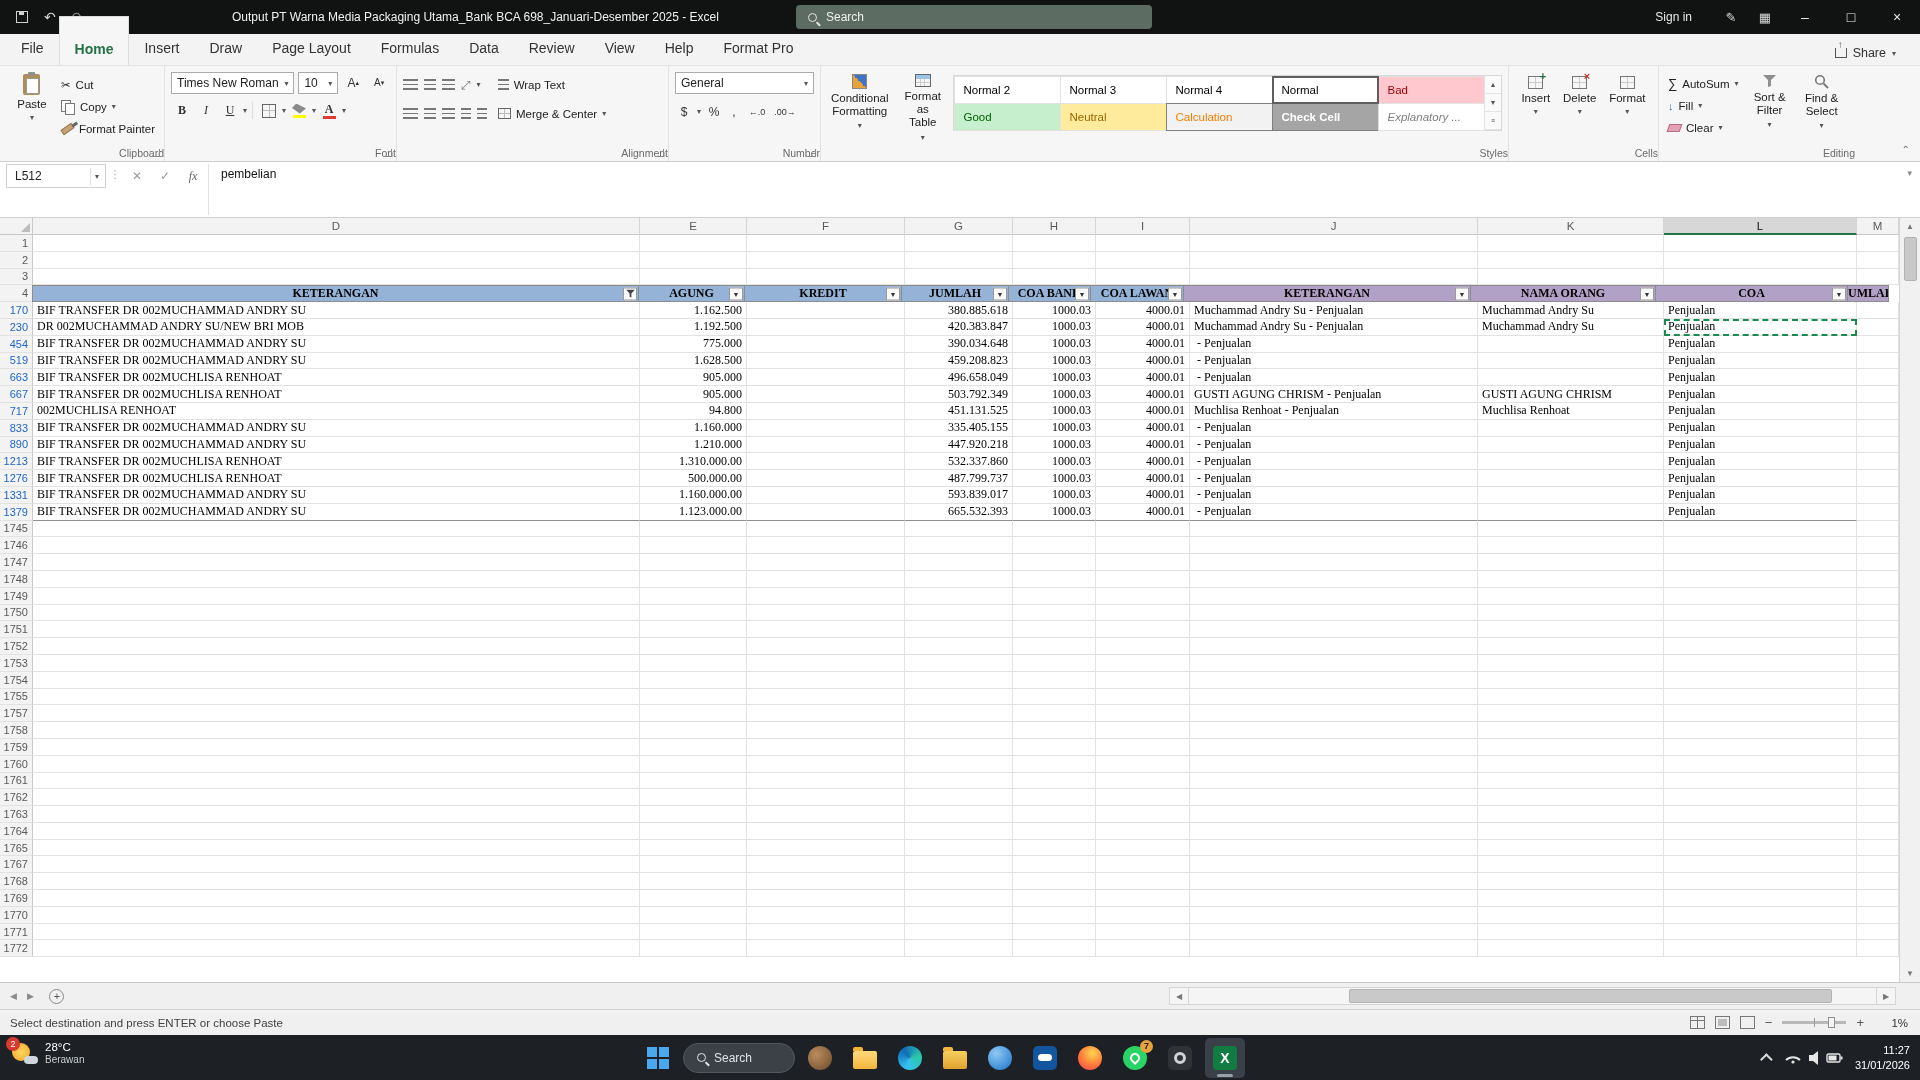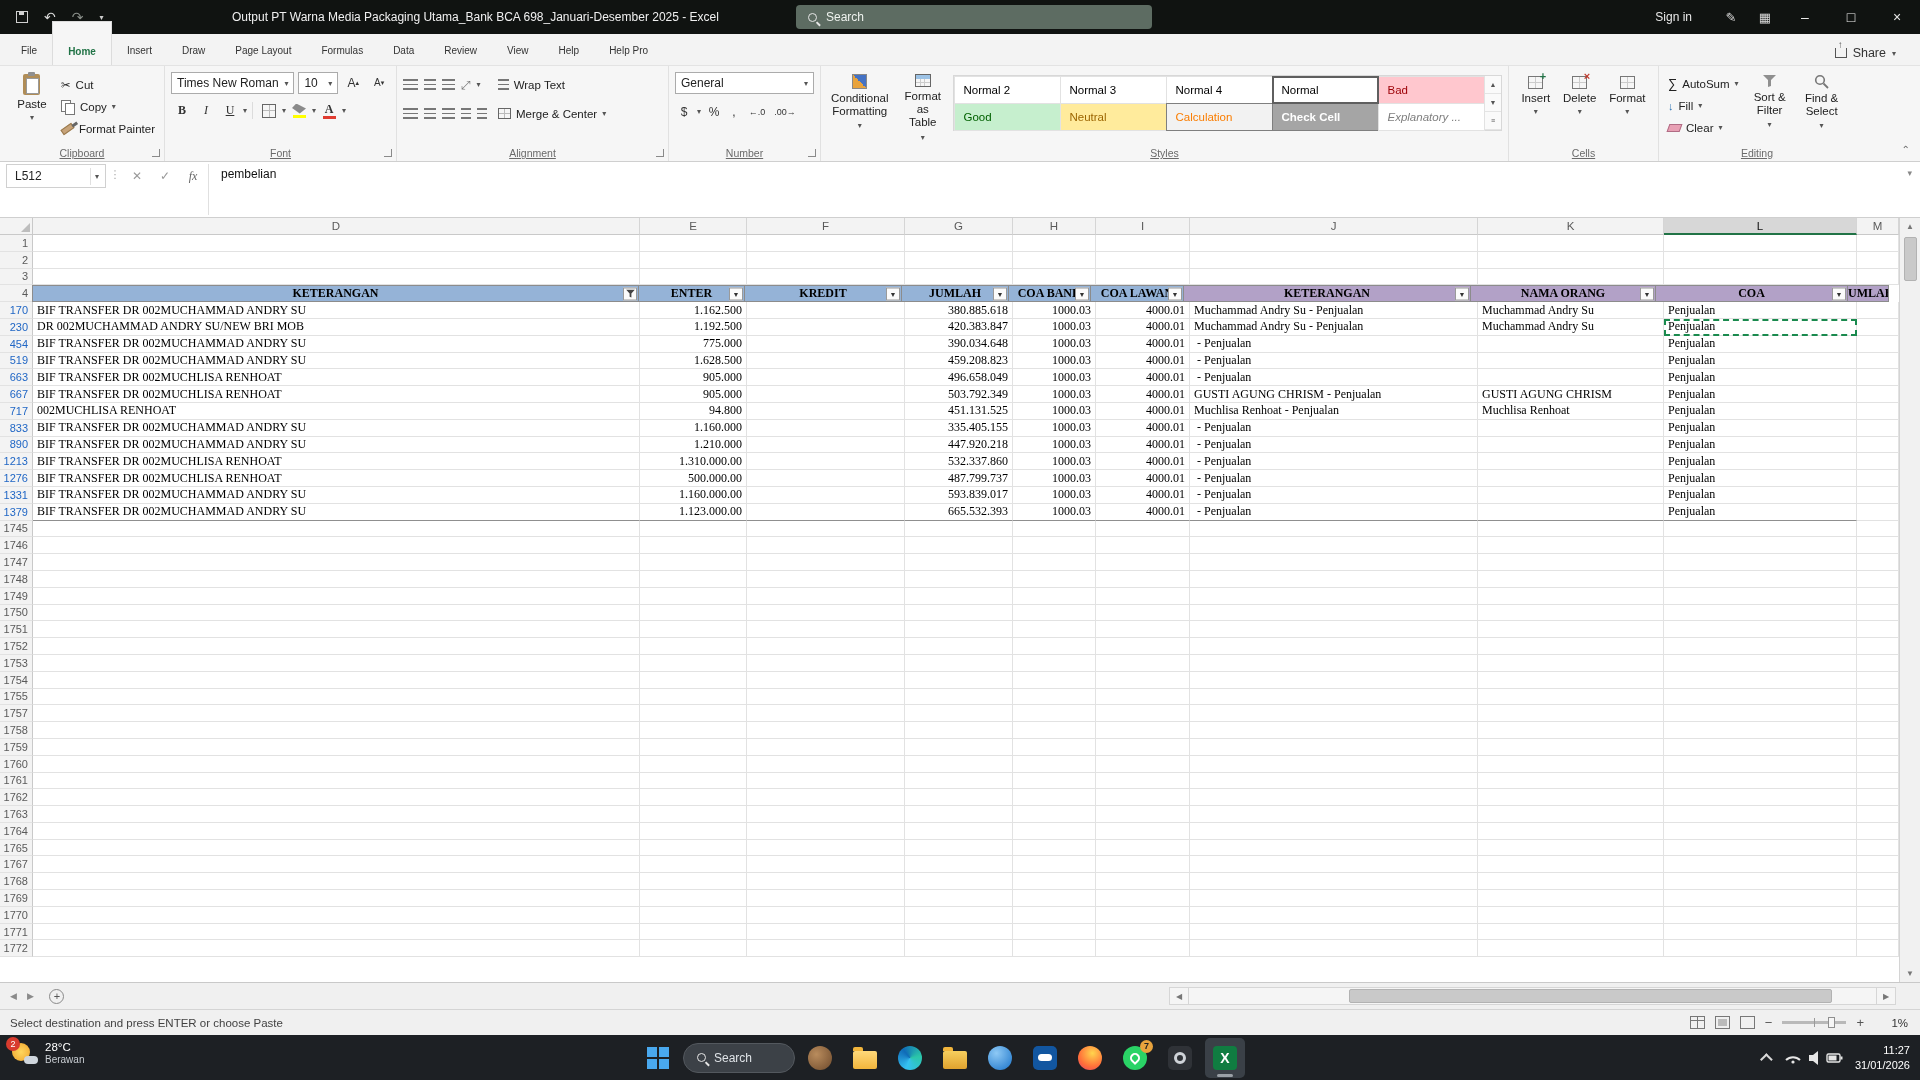--- a/index.html
+++ b/index.html
@@ -16,30 +16,30 @@
   .tb-search { position:absolute; left:796px; top:5px; width:356px; height:24px; background:#5d6c62; border-radius:4px; display:flex; align-items:center; gap:9px; padding:0 12px; color:#eef2ee; font-size:12px; }
   .mag { width:9px; height:9px; border:1.5px solid #e6e6e6; border-radius:50%; position:relative; display:inline-block; }
   .mag::after { content:""; position:absolute; width:5px; height:1.5px; background:#e6e6e6; transform:rotate(45deg); left:7px; top:9px; }
   .tb-right { position:absolute; right:0; top:0; height:34px; display:flex; align-items:center; }
   .tb-right .txt { font-size:12px; margin-right:22px; }
   .tb-ic { width:34px; text-align:center; font-size:13px; color:#d8d8d8; }
   .winbtn { width:46px; height:34px; display:flex; align-items:center; justify-content:center; font-size:14px; color:#e8e8e8; }
 
   
   .tabrow { height:32px; background:#f3f3f3; display:flex; align-items:flex-end; padding-left:6px; position:relative; border-bottom:1px solid #e3e3e3; }
-  .rtab { padding:24px 15px 8px; font-size:10px; color:#333; white-space:nowrap; }
+  .rtab { padding:24px 15px 8px; font-size:14px; color:#333; white-space:nowrap; }
   .rtab.active { background:#f6f6f6; color:#217346; font-weight:bold; border:1px solid #dcdcdc; border-bottom:none; }
   .share-btn { position:absolute; right:24px; bottom:5px; display:flex; align-items:center; gap:6px; font-size:12.5px; color:#333; }
   .share-ic { width:12px; height:10px; border:1.5px solid #555; border-top:none; position:relative; }
   .share-ic::after { content:"↑"; position:absolute; left:2px; top:-9px; font-size:10px; color:#555; }
 
   
   .ribbon { height:96px; background:#f6f6f6; border-bottom:1px solid #cfcfcf; display:flex; position:relative; }
   .rgroup { position:relative; border-right:1px solid #e1e1e1; padding:4px 6px 16px; flex-shrink:0; }
-  .rgroup-label { position:absolute; bottom:2px; left:0; right:0; text-align:center; font-size:10.5px; color:#6a6a6a;text-decoration:underline; }
+  .rgroup-label { position:absolute; bottom:2px; left:0; right:0; text-align:right; font-size:10.5px; color:#6a6a6a; }
   .launcher { position:absolute; bottom:4px; right:4px; width:8px; height:8px; border-right:1.5px solid #8a8a8a; border-bottom:1.5px solid #8a8a8a; }
   .bigbtn { display:flex; flex-direction:column; align-items:center; justify-content:flex-start; gap:3px; font-size:11.5px; color:#222; text-align:center; padding:4px 4px 0; }
   .smallbtn { display:flex; align-items:center; gap:5px; font-size:11.5px; color:#222; height:21px; padding:0 3px; white-space:nowrap; }
   .dd { font-size:8px; color:#555; }
   .combo { background:#fff; border:1px solid #ababab; height:22px; font-size:12px; display:flex; align-items:center; justify-content:space-between; padding:0 5px; color:#222; }
   .iconbtn { width:22px; height:21px; display:flex; align-items:center; justify-content:center; font-size:12px; color:#333; }
   .vr { width:1px; background:#dcdcdc; margin:2px 3px; align-self:stretch; }
 
   .ic-paste { width:17px; height:21px; background:#b08d57; border-radius:2px; position:relative; }
   .ic-paste::before { content:""; position:absolute; left:3px; top:4px; width:11px; height:14px; background:#fff; border:1px solid #999; }
@@ -206,21 +206,21 @@
       <div class="rtab">File</div>
       <div class="rtab active">Home</div>
       <div class="rtab">Insert</div>
       <div class="rtab">Draw</div>
       <div class="rtab">Page Layout</div>
       <div class="rtab">Formulas</div>
       <div class="rtab">Data</div>
       <div class="rtab">Review</div>
       <div class="rtab">View</div>
       <div class="rtab">Help</div>
-      <div class="rtab">Help Pro</div>
+      <div class="rtab">Format Pro</div>
     </div>
   <div class="share-btn">
     <span class="share-ic"></span>
     <span>Share</span>
     <span class="dd">▾</span>
   </div>
 </div>
 
 <div class="ribbon">
 
@@ -504,21 +504,21 @@
           <div class="cell" style="width: 288px;"></div>
           <div class="cell" style="width: 186px;"></div>
           <div class="cell" style="width: 193px;"></div>
           <div class="cell" style="width: 42px;"></div>
         </div>
         <div class="grow">
           <div class="rownum">4</div>
           <div class="cell fcell blue" style="width: 607px;"><span>KETERANGAN</span><span class="fbtn"><svg width="9" height="9" viewBox="0 0 10 10">
                 <path d="M0 0h10L6 4.5V9L4 8V4.5z" fill="#444"></path>
               </svg></span></div>
-          <div class="cell fcell blue" style="width: 107px;"><span>ENTER</span><span class="fbtn">▼</span></div>
+          <div class="cell fcell blue" style="width: 107px;"><span>AGUNG</span><span class="fbtn">▼</span></div>
           <div class="cell fcell blue" style="width: 158px;"><span>KREDIT</span><span class="fbtn">▼</span></div>
           <div class="cell fcell blue" style="width: 108px;"><span>JUMLAH</span><span class="fbtn">▼</span></div>
           <div class="cell fcell blue" style="width: 83px;"><span>COA BANK</span><span class="fbtn">▼</span></div>
           <div class="cell fcell blue" style="width: 94px;"><span>COA LAWAN</span><span class="fbtn">▼</span></div>
           <div class="cell fcell purple" style="width: 288px;"><span>KETERANGAN</span><span class="fbtn">▼</span></div>
           <div class="cell fcell purple" style="width: 186px;"><span>NAMA ORANG</span><span class="fbtn">▼</span></div>
           <div class="cell fcell purple" style="width: 193px;"><span>COA</span><span class="fbtn">▼</span></div>
           <div class="cell fcell purple" style="width: 42px;"><span>JUMLAH</span></div>
         </div>
         <div class="grow">

